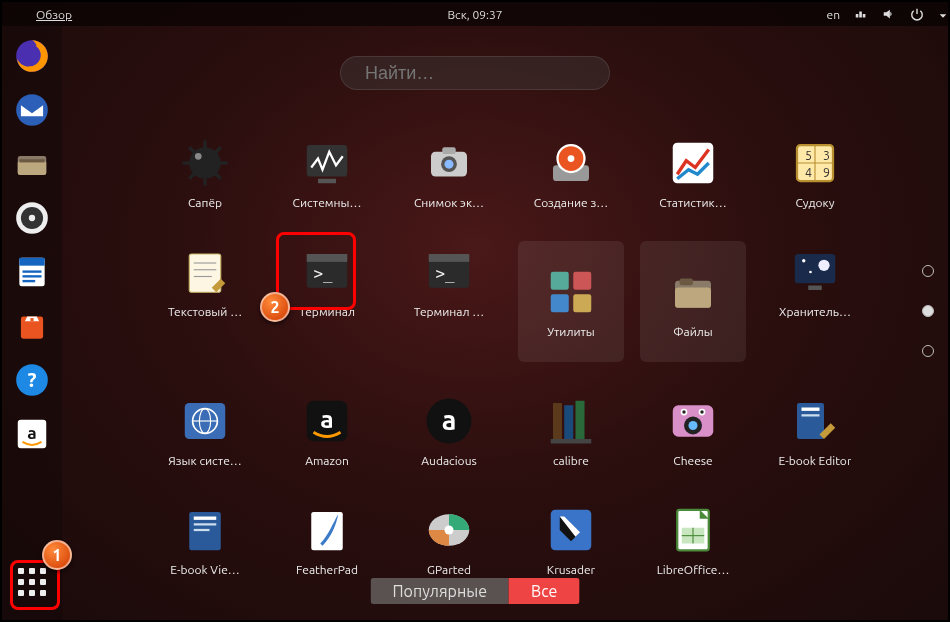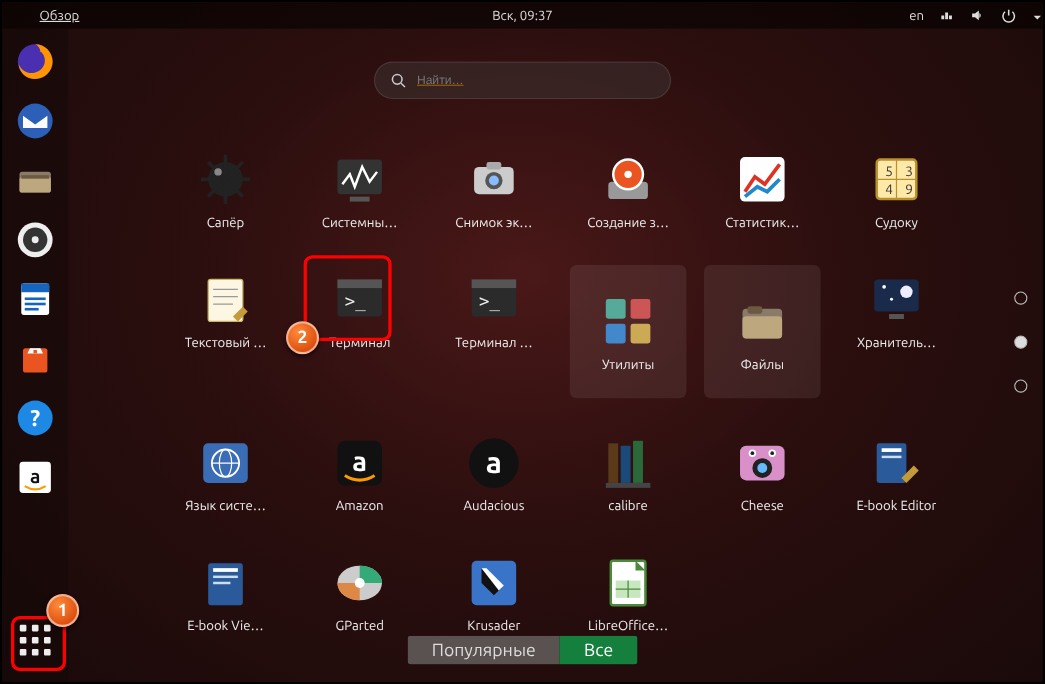--- a/index.html
+++ b/index.html
@@ -62,22 +62,22 @@
 
   
   .search-wrap {
     position:absolute; top:54px; left:50%; transform:translateX(-50%);
     width:270px; height:34px;
     background: rgba(60,50,50,.55); border:1px solid rgba(255,255,255,.1);
     border-radius:17px; display:flex; align-items:center; padding:0 14px;
     gap:10px; color:#ccc;
   }
   .search-wrap input {
-    background:transparent; border:none; outline:none; color:#a16207;
-    font-size:11px; flex:1;text-decoration:underline;
+    background:transparent; border:none; outline:none; color:#0f766e;
+    font-size:18px; flex:1;
   }
   
   .grid {
     position:absolute; top:130px; left:150px; right:80px;
     display:grid; grid-template-columns: repeat(6, 1fr);
     row-gap: 28px; column-gap: 16px;
   }
   .app {
     display:flex; flex-direction:column; align-items:center;
     cursor:pointer; padding:4px 0;
@@ -91,21 +91,21 @@
   .app.folder, .app.selected-bg { background: rgba(255,255,255,.08); border-radius:6px; padding:24px 4px; }
 
   
   .tabs {
     position:absolute; bottom:16px; left:50%; transform:translateX(-50%);
     display:flex; height:26px; border-radius:3px; overflow:hidden;
     font-size:16px;
   }
   .tabs .tab { padding:0 22px; display:flex; align-items:center; cursor:pointer; }
   .tabs .tab.inactive { background:#5a5250; color:#ddd; }
-  .tabs .tab.active { background:#15803d; color:#fff; }
+  .tabs .tab.active { background:#ef4444; color:#fff; }
 
   
   .ws-dots { position:absolute; right:14px; top:50%; transform:translateY(-50%); display:flex; flex-direction:column; gap:28px; }
   .ws-dot { width:12px; height:12px; border:1.5px solid #bbb; border-radius:50%; cursor:pointer; }
   .ws-dot.filled { background:#ddd; }
 </style>
 </head>
 <body>
 
 <div class="topbar">
@@ -432,20 +432,29 @@
           <rect x="14" y="12" width="20" height="3" fill="#fff"></rect>
           <rect x="14" y="18" width="20" height="2" fill="#cde"></rect>
           <rect x="14" y="23" width="14" height="2" fill="#cde"></rect>
         </svg>
       </div>
       <span class="label">E-book Vie…</span>
     </div>
   <div class="app">
       <div class="icon">
         <svg viewBox="0 0 48 48">
+          <rect x="10" y="8" width="28" height="34" rx="2" fill="#fff"></rect>
+          <path d="M18 36C26 28 30 16 34 10c-2 10-6 20-14 28z" fill="#3a7ac8"></path>
+        </svg>
+      </div>
+      <span class="label">FeatherPad</span>
+    </div>
+  <div class="app">
+      <div class="icon">
+        <svg viewBox="0 0 48 48">
           <ellipse cx="24" cy="24" rx="18" ry="14" fill="#ccc"></ellipse>
           <path d="M24 10a18 14 0 0 1 18 14H24z" fill="#3a7"></path>
           <path d="M24 38a18 14 0 0 1-18-14h18z" fill="#d84"></path>
           <circle cx="24" cy="24" r="4" fill="#fff"></circle>
         </svg>
       </div>
       <span class="label">GParted</span>
     </div>
   <div class="app">
       <div class="icon">

